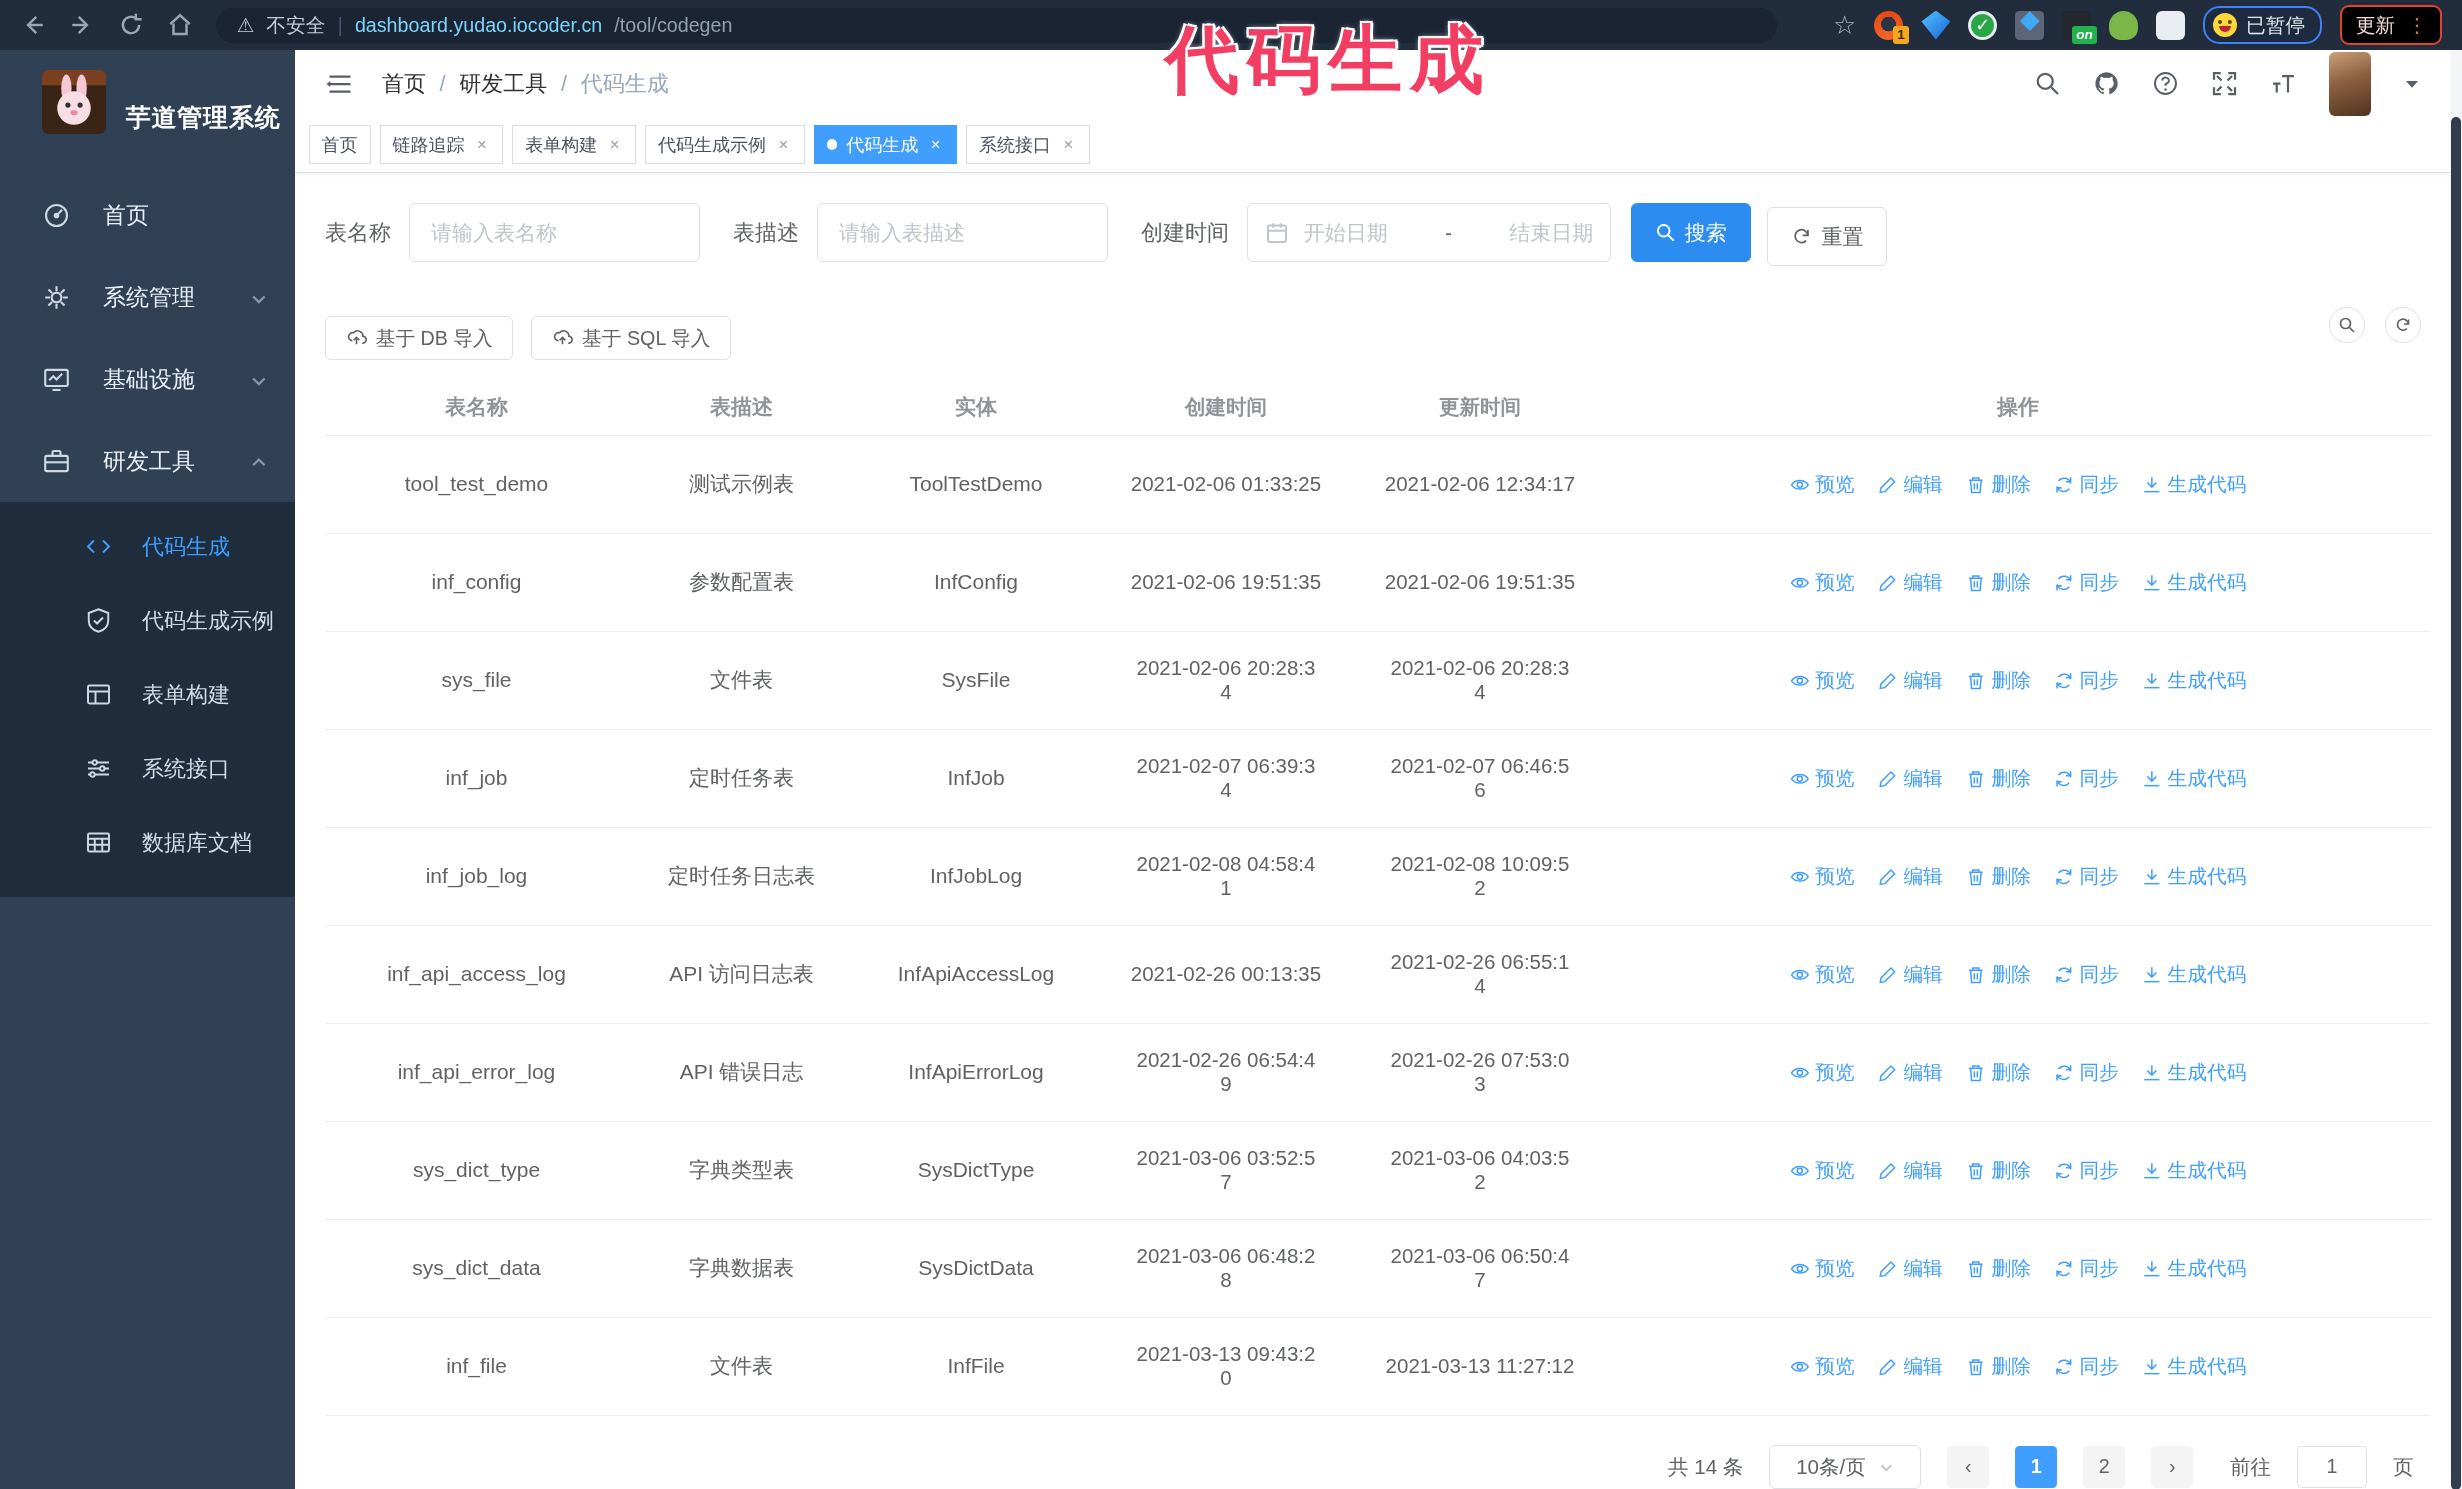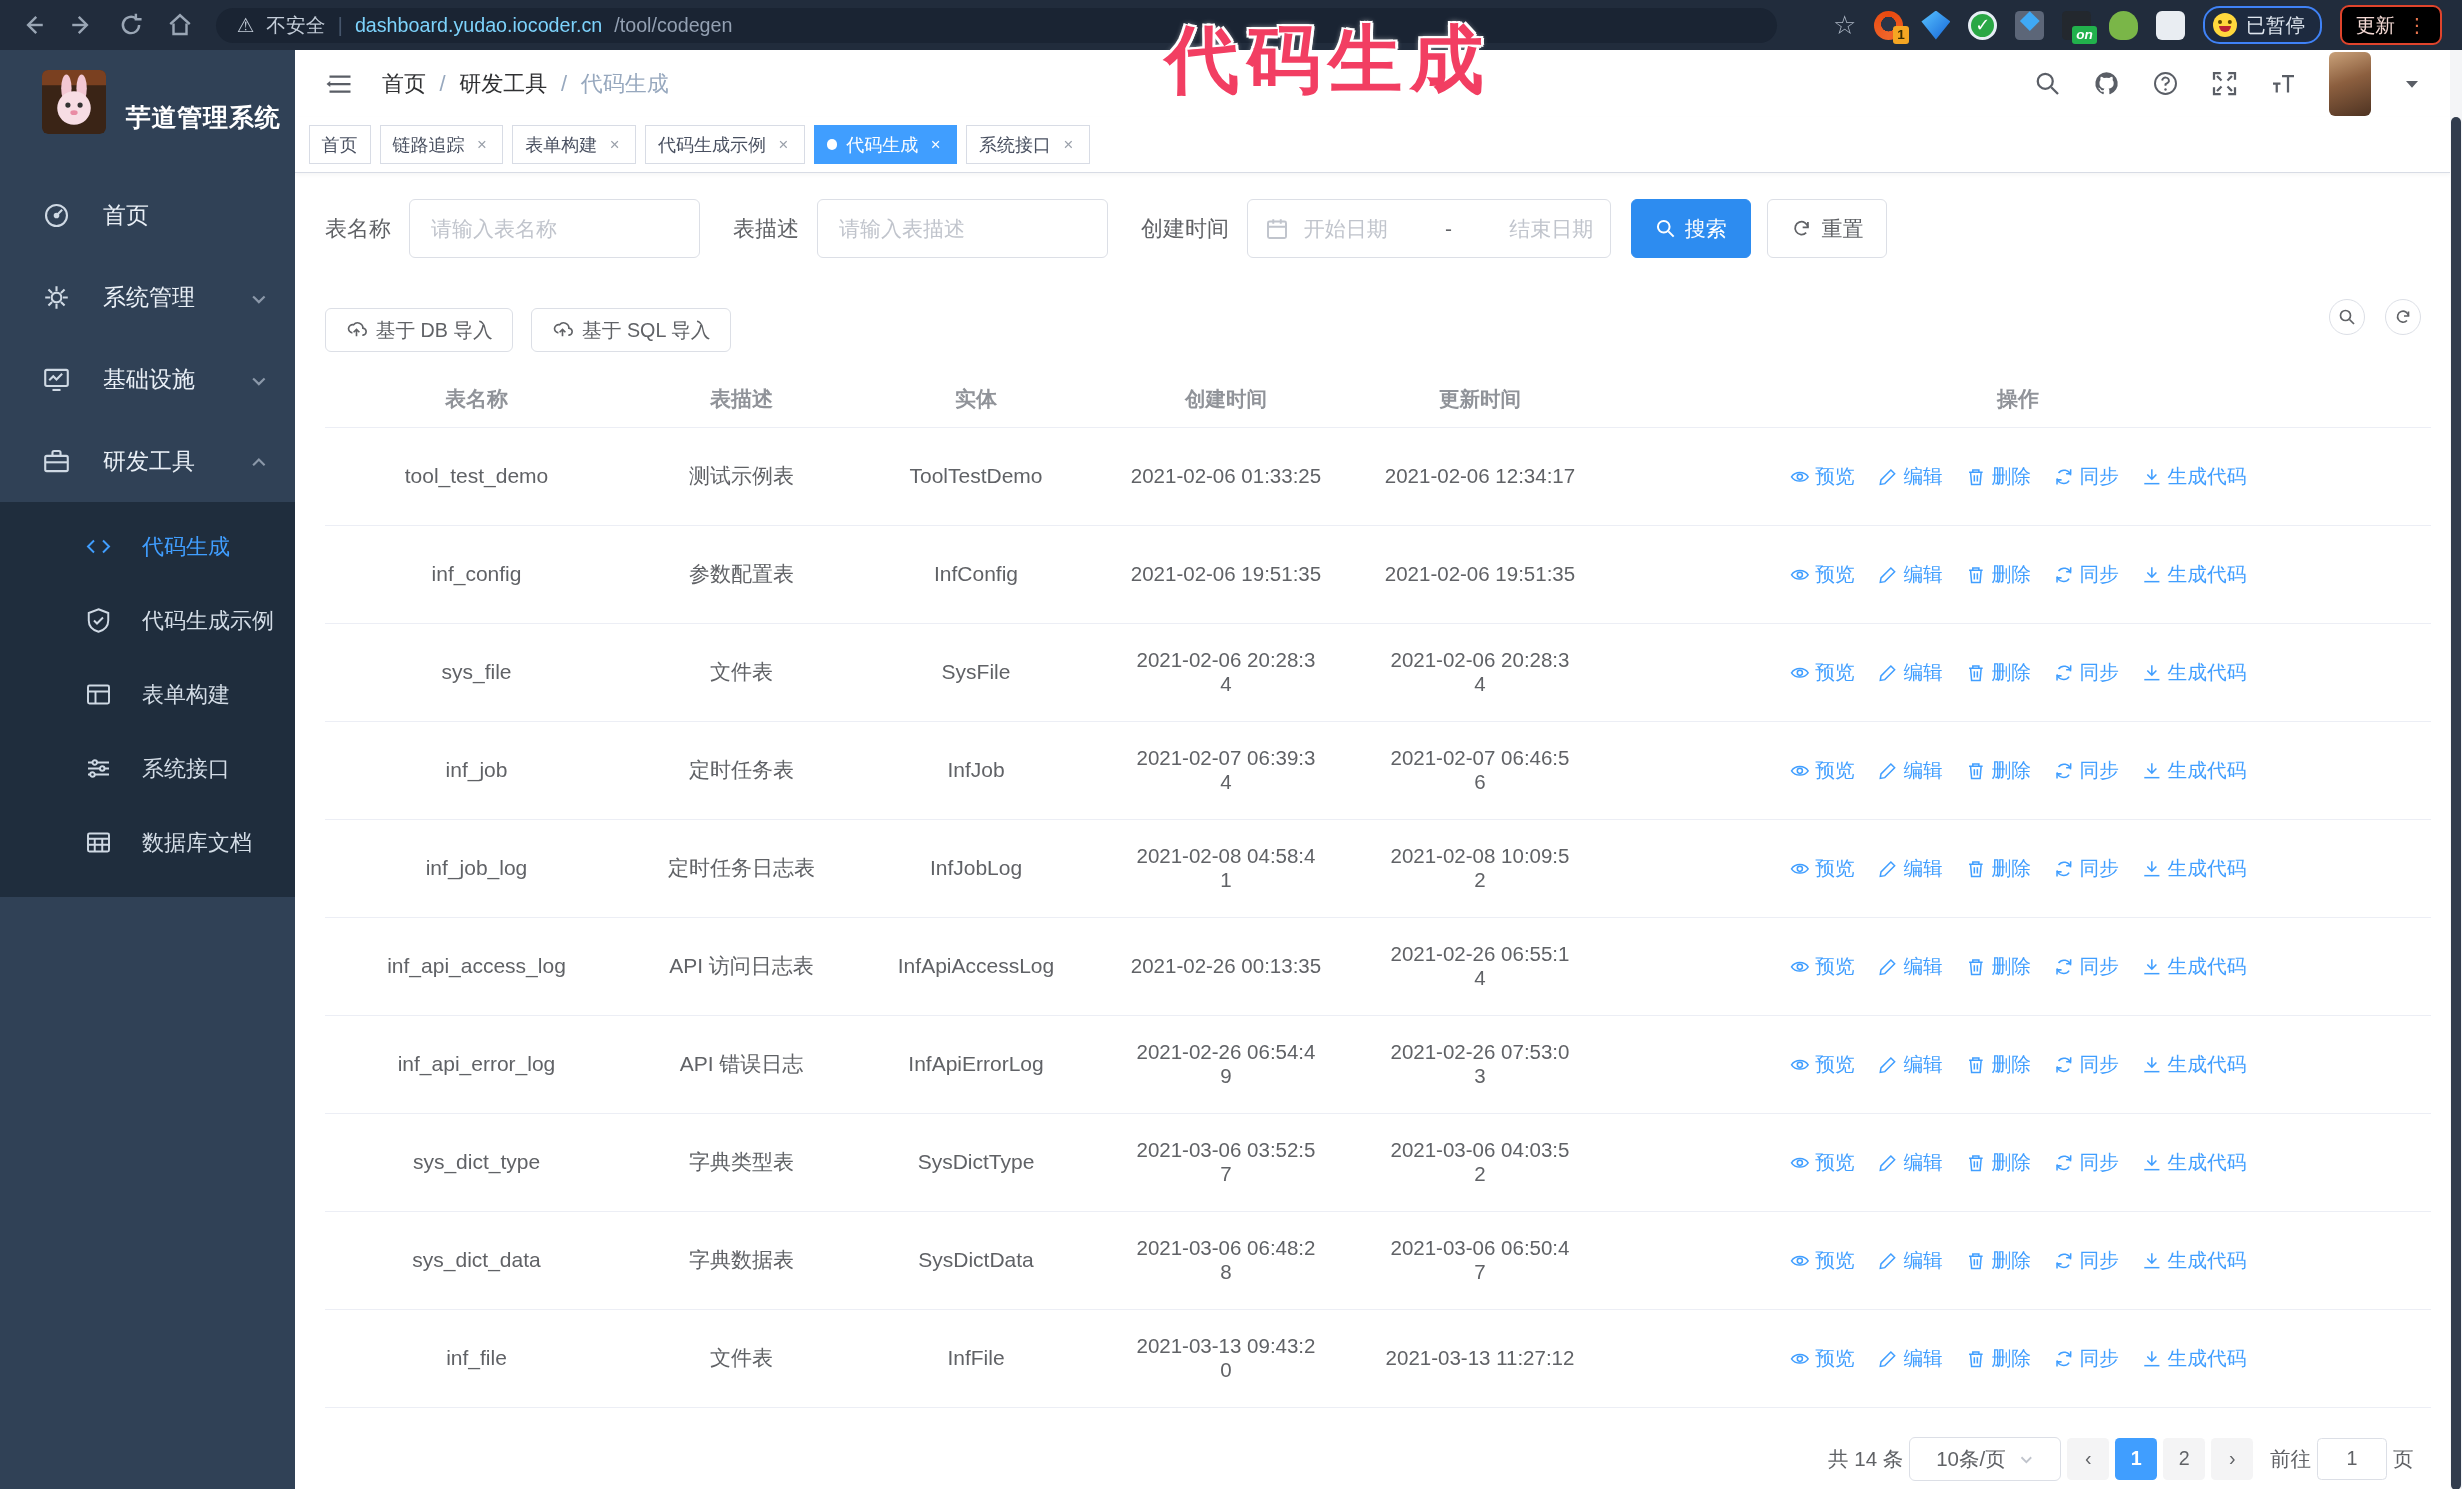--- a/index.html
+++ b/index.html
@@ -119,21 +119,21 @@
   .c1 { width:303px; } .c2 { width:227px; } .c3 { width:242px; }
   .c4 { width:258px; font-size:20.5px; white-space:pre-line; }
   .c5 { width:250px; font-size:20.5px; white-space:pre-line; }
   .c6 { flex:1; display:flex; justify-content:center; align-items:center; gap:23px; }
   .tr.head .c6 { display:block; text-align:center; }
   .op { color:#409eff; font-size:19.7px; display:inline-flex; align-items:center; gap:6px;
     cursor:pointer; text-decoration:none; white-space:nowrap; }
   .op svg { width:19.7px; height:19.7px; }
 
   
-  .pager { display:flex; align-items:center; justify-content:flex-end; gap:6px;
+  .pager { display:flex; align-items:center; justify-content:flex-end; gap:26px;
     margin:29px 7.6px 0 0; font-size:20.5px; color:#606266; }
   .psel { width:152px; height:44px; border:1.5px solid #dcdfe6; border-radius:6px; display:flex;
     align-items:center; justify-content:center; gap:12px; color:#606266; cursor:pointer; }
   .psel svg { width:16.7px; height:16.7px; color:#c0c4cc; }
   .pbtn { min-width:42px; height:42px; border-radius:4.5px; background:#f4f4f5; color:#606266;
     display:flex; align-items:center; justify-content:center; font-size:19.7px; cursor:pointer; }
   .pbtn.blue { background:#409eff; color:#fff; font-weight:700; }
   .goto-input { width:70px; height:42px; border:1.5px solid #dcdfe6; border-radius:4.5px;
     text-align:center; font-size:19.7px; color:#606266; font-family:inherit; }
 
@@ -405,21 +405,21 @@
         <span class="dsep">-</span>
         <span class="dr-ph" style="text-align:right;">结束日期</span>
       </div>
       <button class="btn primary" style="margin-left:19.7px;">
         <svg viewBox="0 0 36 36" fill="none" stroke="currentColor" stroke-width="3.4">
             <circle cx="15" cy="15" r="10"></circle>
             <path d="M23 23 L32 32"></path>
           </svg>
         <span>搜索</span>
       </button>
-      <button class="btn" style="margin-left:16.7px;">
+      <button class="btn" style="margin-left:16.7px;margin-top:8px;">
         <svg viewBox="0 0 36 36" fill="none" stroke="currentColor" stroke-width="3">
             <path d="M29 16a11 11 0 10-3 9"></path>
             <path d="M29 7v9h-9" fill="none"></path>
           </svg>
         <span>重置</span>
       </button>
     </div>
 
     <div class="toolbar-row">
       <button class="btn import">

